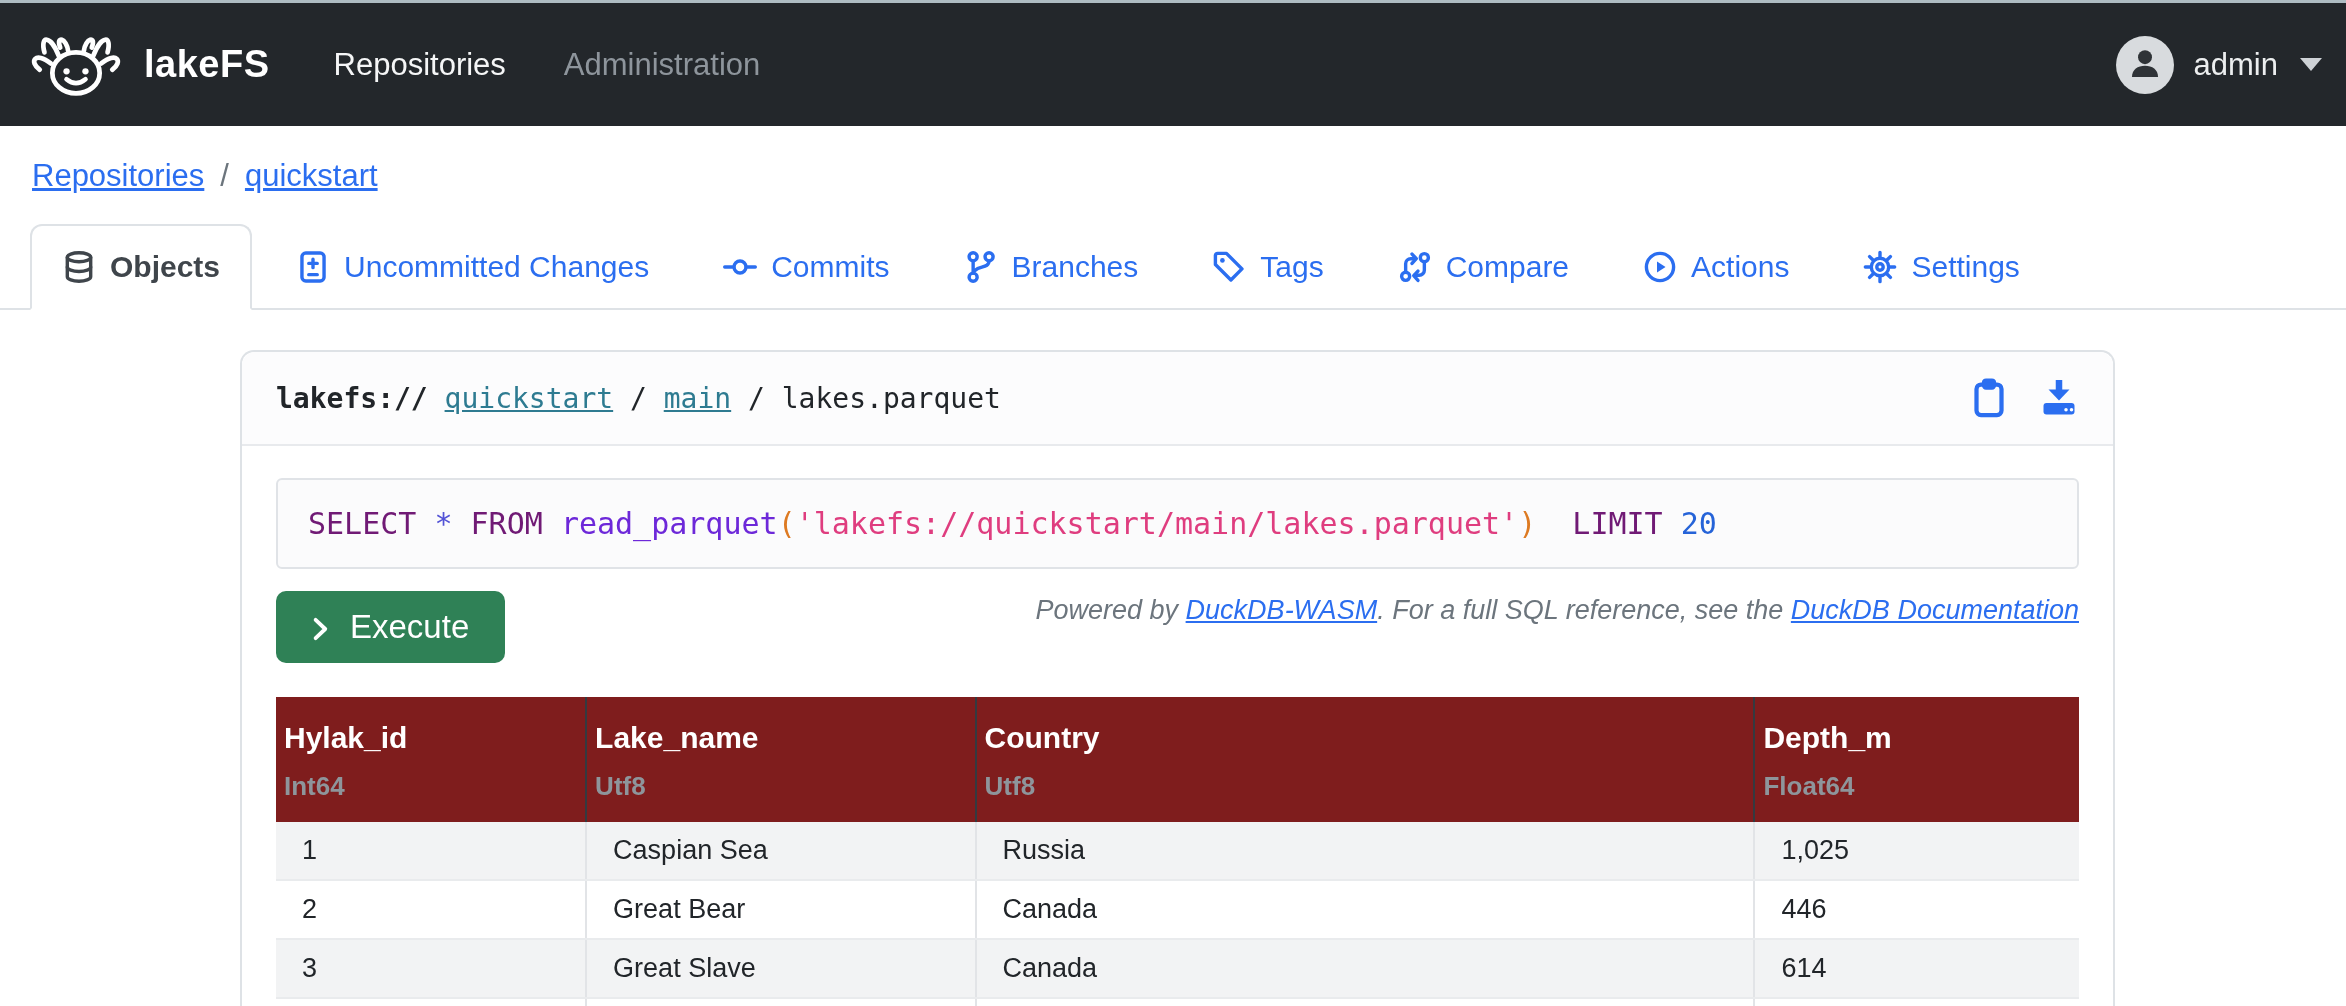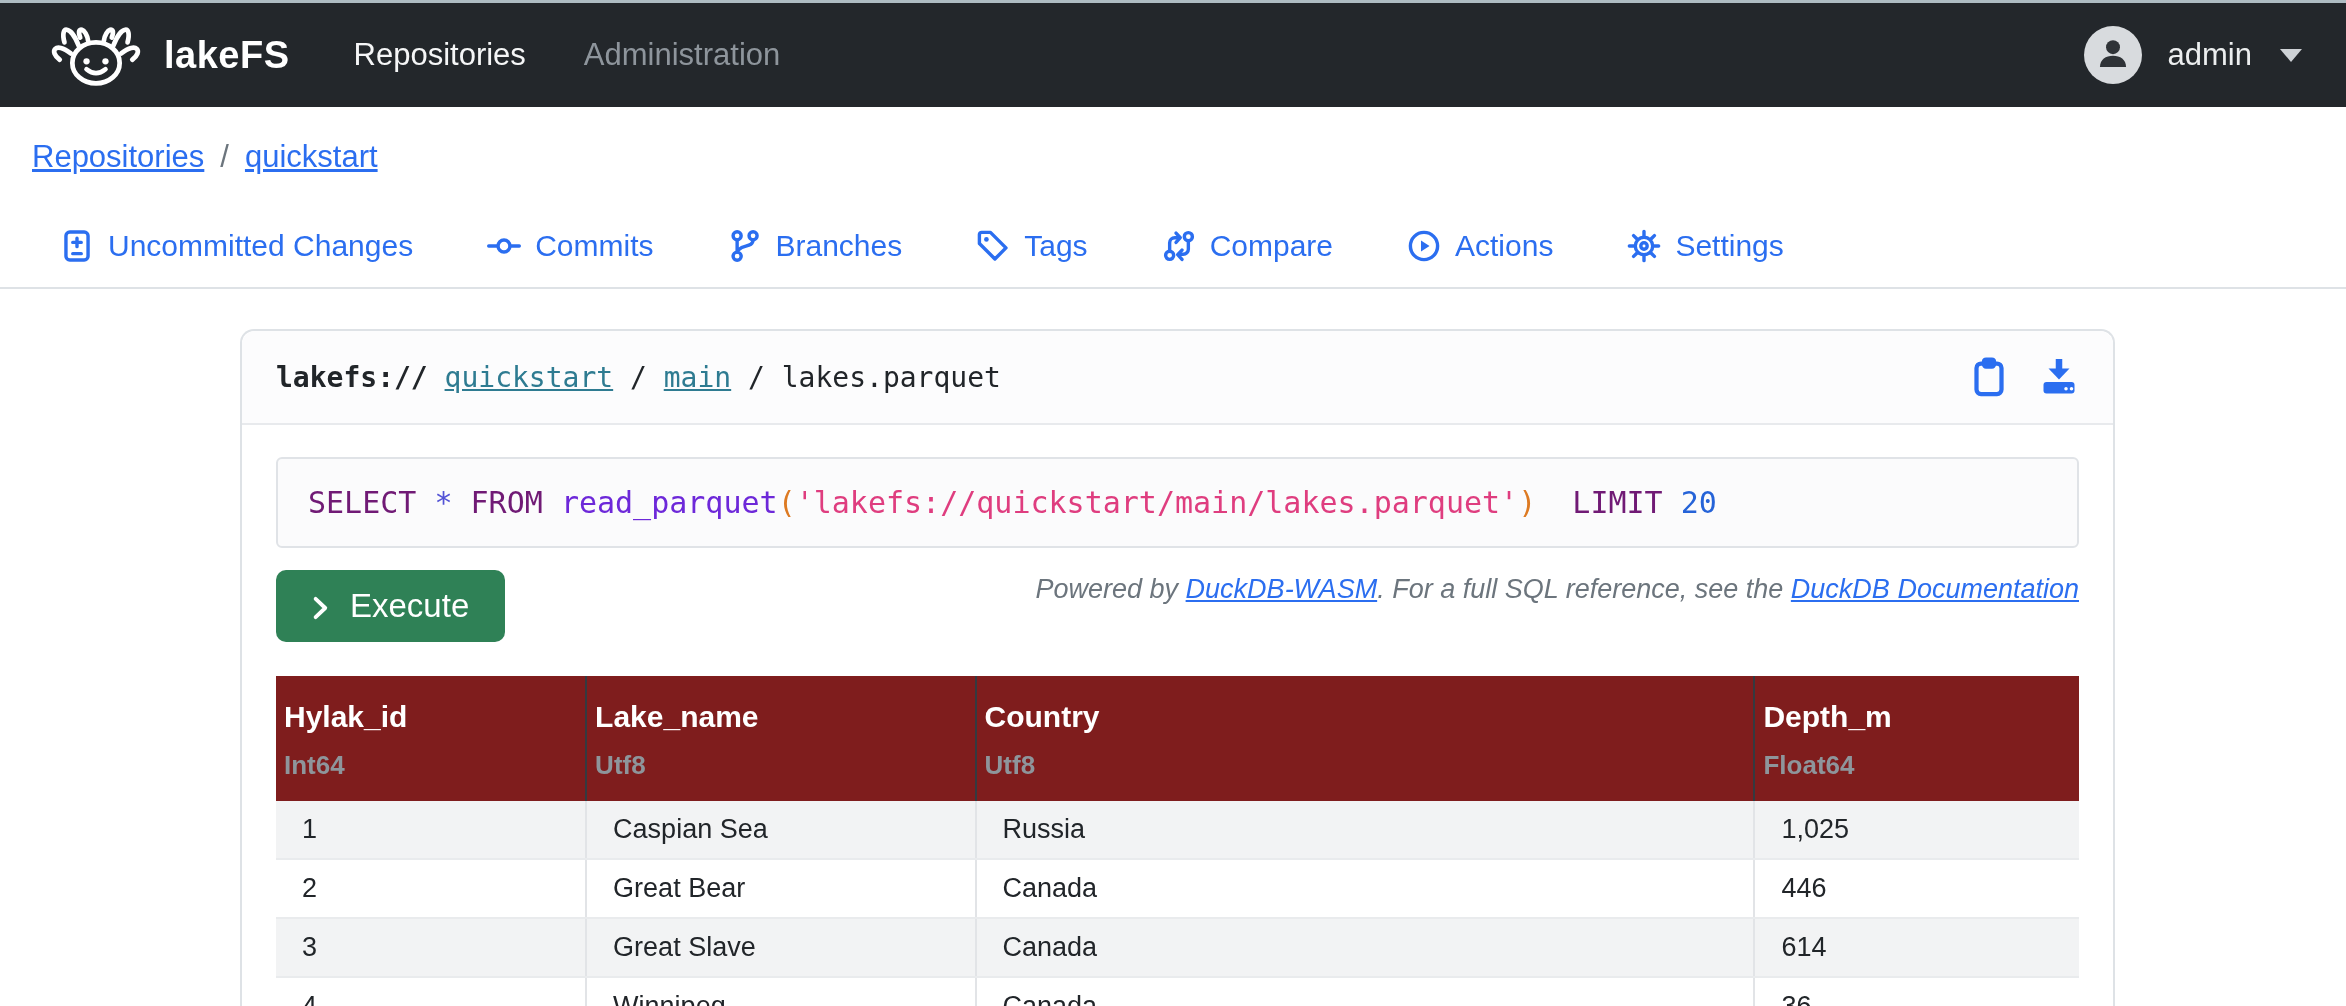--- a/index.html
+++ b/index.html
@@ -2,31 +2,31 @@
 <html><head>
 <meta charset="utf-8">
 <style>
   * { box-sizing: border-box; margin: 0; padding: 0; }
   html,body { width: 2346px; height: 1006px; overflow: hidden; background: #fff;
     font-family: "Liberation Sans", sans-serif; color: #212529; }
 
   .top-strip { height: 3px; background: #aebcc2; }
 
   
-  .navbar { height: 104px; background: #23272b; display: flex; align-items: center; padding: 0 44px; }
+  .navbar { height: 123px; background: #23272b; display: flex; align-items: center; padding: 0 24px; }
   .brand { display: flex; align-items: center; gap: 16px; cursor: pointer; }
   .brand .logo { width: 104px; height: 82px; display: inline-block; }
   .brand .logo svg { width: 100%; height: 100%; }
   .brand-name { font-size: 38px; font-weight: bold; color: #ffffff; letter-spacing: .5px; }
   .nav-links { display: flex; align-items: center; gap: 58px; margin-left: 64px; }
   .nav-link { font-size: 31px; text-decoration: none; cursor: pointer; }
   .nav-link.active { color: #f5f6f7; }
   .nav-link:not(.active) { color: #8e959c; }
   .nav-spacer { flex: 1; }
-  .user-menu { display: flex; align-items: center; gap: 26px; cursor: pointer; }
+  .user-menu { display: flex; align-items: center; gap: 20px; cursor: pointer; }
   .avatar { width: 58px; height: 58px; border-radius: 50%; background: #d8dbde; display: flex; align-items: center; justify-content: center; }
   .avatar svg { width: 36px; height: 36px; }
   .user-name { font-size: 31px; color: #eceeef; font-weight: 500; }
   .caret-down { width: 0; height: 0; border-left: 11px solid transparent; border-right: 11px solid transparent; border-top: 13px solid #ced2d6; margin-left: 2px; }
 
   
   .breadcrumb { padding: 32px 32px 24px; font-size: 31px; }
   .bc-link { color: #2b6ef0; text-decoration: underline; cursor: pointer; }
   .bc-sep { color: #6c757d; margin: 0 16px; }
 
@@ -122,20 +122,30 @@
           </svg></span>
     </span>
     <span class="user-name">admin</span>
     <span class="caret-down"></span>
   </div>
 </nav>
 
 <div class="breadcrumb"><a class="bc-link">Repositories</a><span class="bc-sep">/</span><a class="bc-link">quickstart</a></div>
 
 <div class="tab-bar">
+    <a class="tab active">
+      <span class="icon"><svg viewBox="0 0 16 16">
+          <g fill="none" stroke="currentColor" stroke-width="1.6" stroke-linecap="round" stroke-linejoin="round">
+            <ellipse cx="8" cy="3.4" rx="5.5" ry="2.1"></ellipse>
+            <path d="M2.5 3.4v4.6c0 1.2 2.5 2.1 5.5 2.1s5.5-.9 5.5-2.1V3.4"></path>
+            <path d="M2.5 8v4.6c0 1.2 2.5 2.1 5.5 2.1s5.5-.9 5.5-2.1V8"></path>
+          </g>
+        </svg></span>
+      <span>Objects</span>
+    </a>
     <a class="tab">
       <span class="icon"><svg viewBox="0 0 16 16">
           <g fill="none" stroke="currentColor" stroke-width="1.6" stroke-linecap="round" stroke-linejoin="round">
             <rect x="2.8" y="1.4" width="10.4" height="13.2" rx="1.8"></rect>
             <path d="M8 4.3v4M6 6.3h4M6 11.6h4"></path>
           </g>
         </svg></span>
       <span>Uncommitted Changes</span>
     </a>
     <a class="tab">

